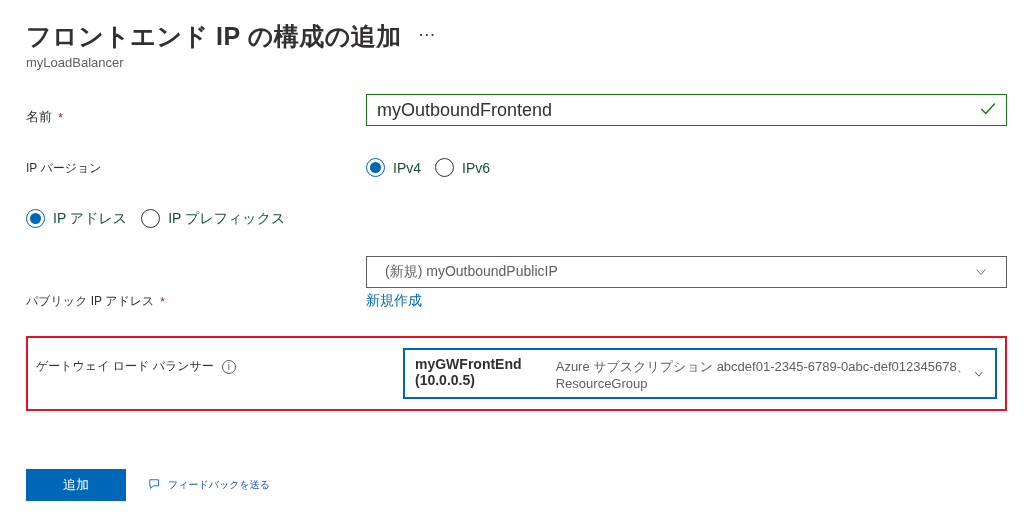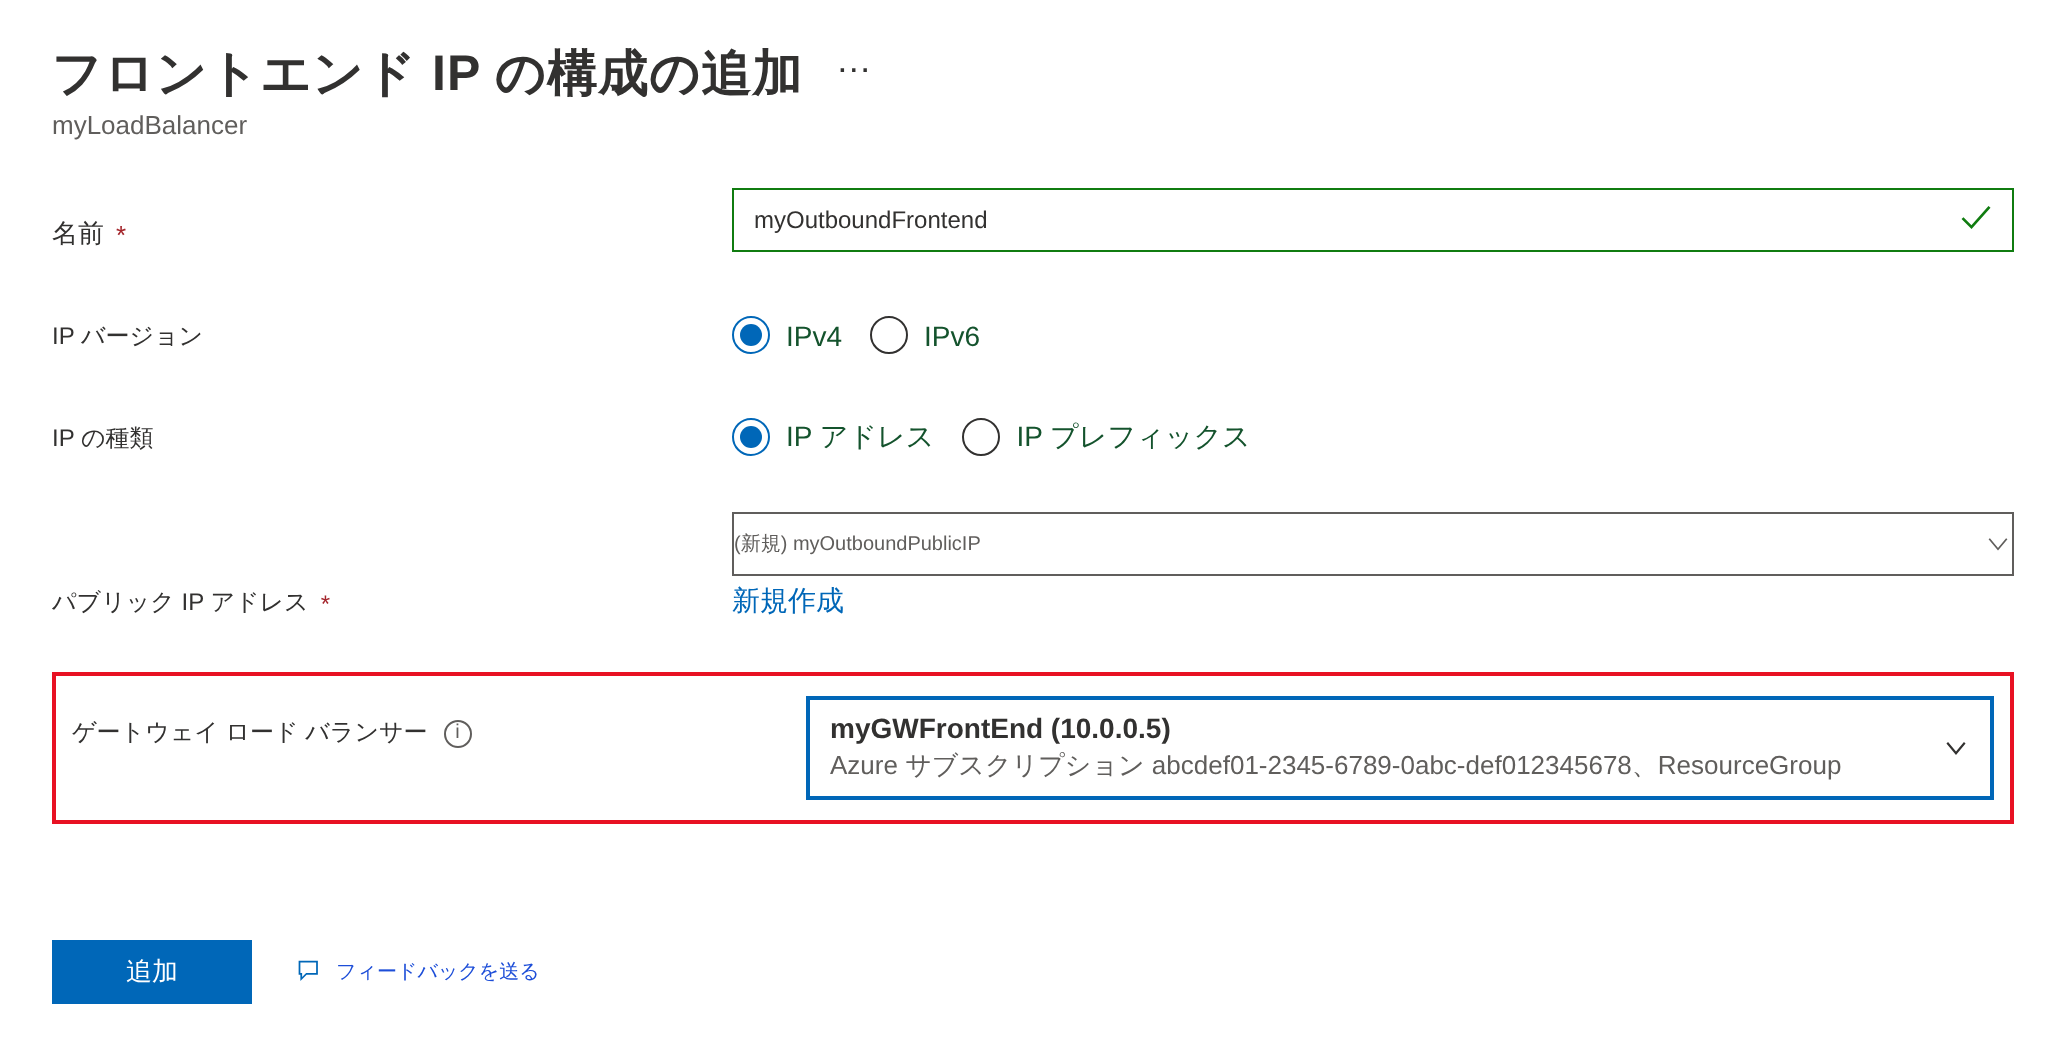--- a/index.html
+++ b/index.html
@@ -46,21 +46,21 @@
   .req { color: #a4262c; margin-left: 2px; }
   .control-col {
     flex: 1;
     min-width: 0;
   }
   .text-input {
     width: 100%;
     height: 32px;
     border: 1px solid #107c10;
     padding: 0 30px 0 10px;
-    font-size: 12px;
+    font-size: 18px;
     color: #323130;
     outline: none;
     position: relative;
   }
   .input-wrap { position:relative; width:100%; }
   .check-icon {
     position:absolute;
     right:10px;
     top:50%;
     transform:translateY(-50%);
@@ -78,21 +78,21 @@
     flex-shrink:0;
   }
   .radio.selected .circle { border-color:#0067b8; }
   .radio.selected .circle::after {
     content:""; width:11px; height:11px; border-radius:50%;
     background:#0067b8;
   }
   .dropdown {
     width:100%; height:32px; border:1px solid #605e5c;
     display:flex; align-items:center; justify-content:space-between;
-    padding:0 0; font-size:10px; color:#605e5c; cursor:pointer;
+    padding:0 18px; font-size:14px; color:#605e5c; cursor:pointer;
     background:#fff;
   }
   .chev { width:14px; height:14px; }
   .link-create {
     color:#0067b8; font-size:14px; margin-top:4px; cursor:pointer;
     display:inline-block;
   }
   .highlight-row {
     border:2px solid #e81123;
     padding:10px 8px 10px 8px;
@@ -107,21 +107,21 @@
     font-size:10px; color:#605e5c; margin-left:4px; line-height:1;
   }
   .gw-select {
     border:2px solid #0067b8;
     padding:6px 10px;
     display:flex; align-items:center; justify-content:space-between;
     cursor:pointer;
     width:100%;
     background:#fff;
   }
-  .gw-text { display:flex; flex-direction:column; }
+  .gw-text { display:flex; }
   .gw-main { font-size:14px; font-weight:700; color:#323130; }
   .gw-sub  { font-size:13px; color:#605e5c; margin-top:2px; word-break:break-all; }
   .footer {
     margin-top: 58px;
     display:flex; align-items:center; gap:22px;
   }
   .primary-btn {
     background:#0067b8; color:#fff; border:none;
     height:32px; width:100px; font-size:13px; cursor:pointer;
   }
@@ -170,23 +170,20 @@
       </span>
       <span class="radio">
         <span class="circle"></span>
           <span>IPv6</span>
       </span>
     </div>
   </div>
 </div>
 
 <div class="form-row">
-  <div class="label-col label-small">
-    <span>IP の種類</span>
-  </div>
   <div class="control-col">
     <div class="radios">
       <span class="radio selected">
         <span class="circle"></span>
           <span>IP アドレス</span>
       </span>
       <span class="radio">
         <span class="circle"></span>
           <span>IP プレフィックス</span>
       </span>

